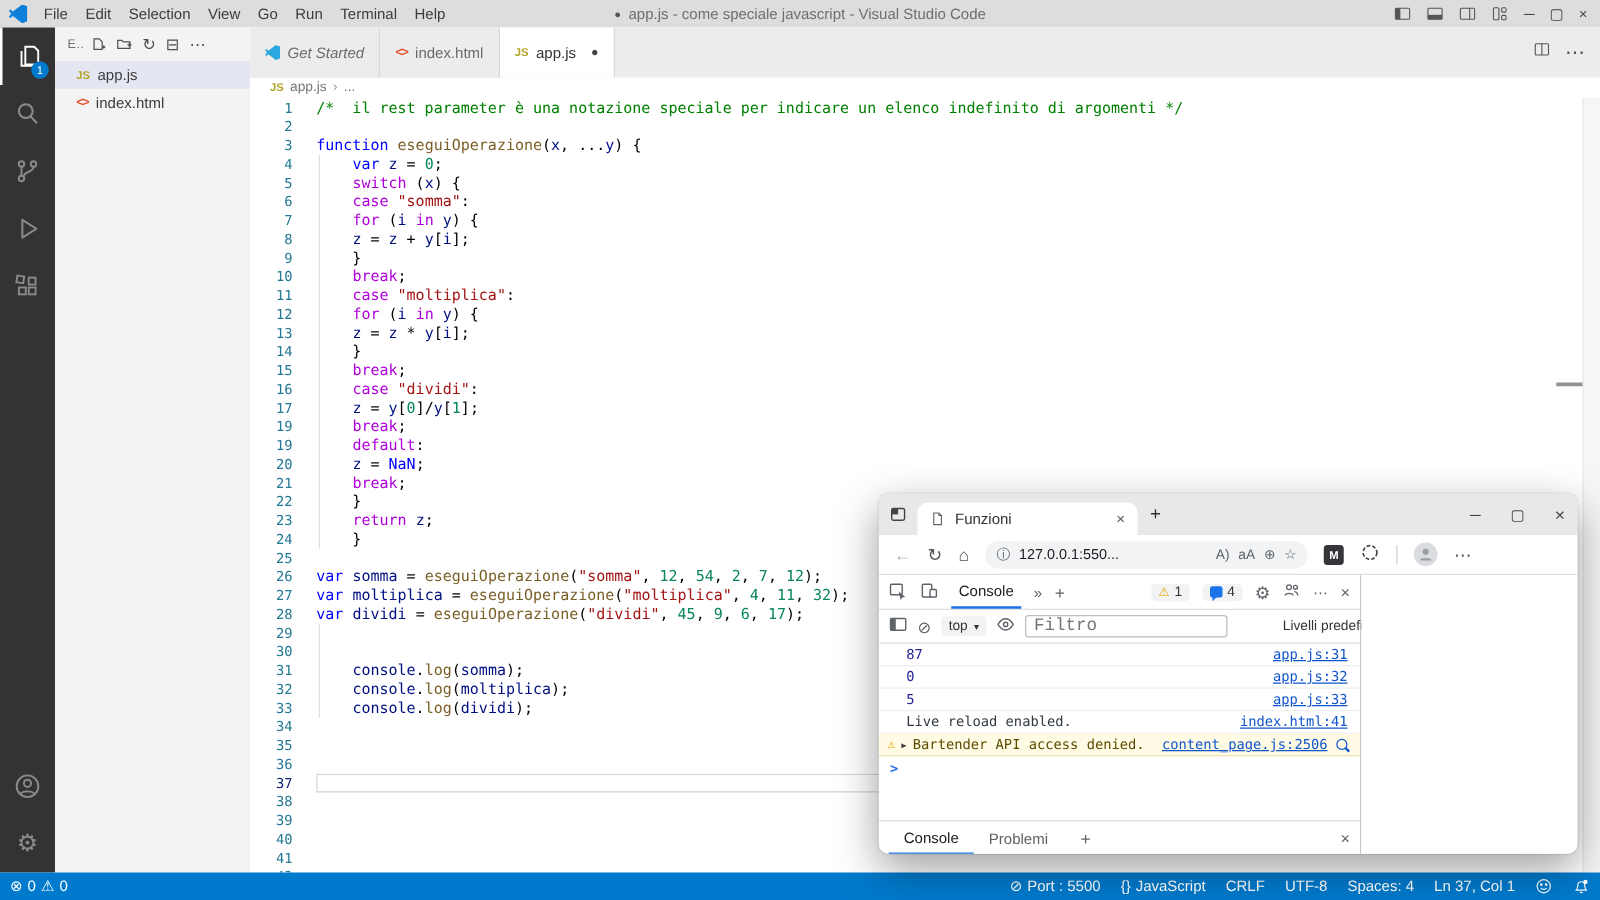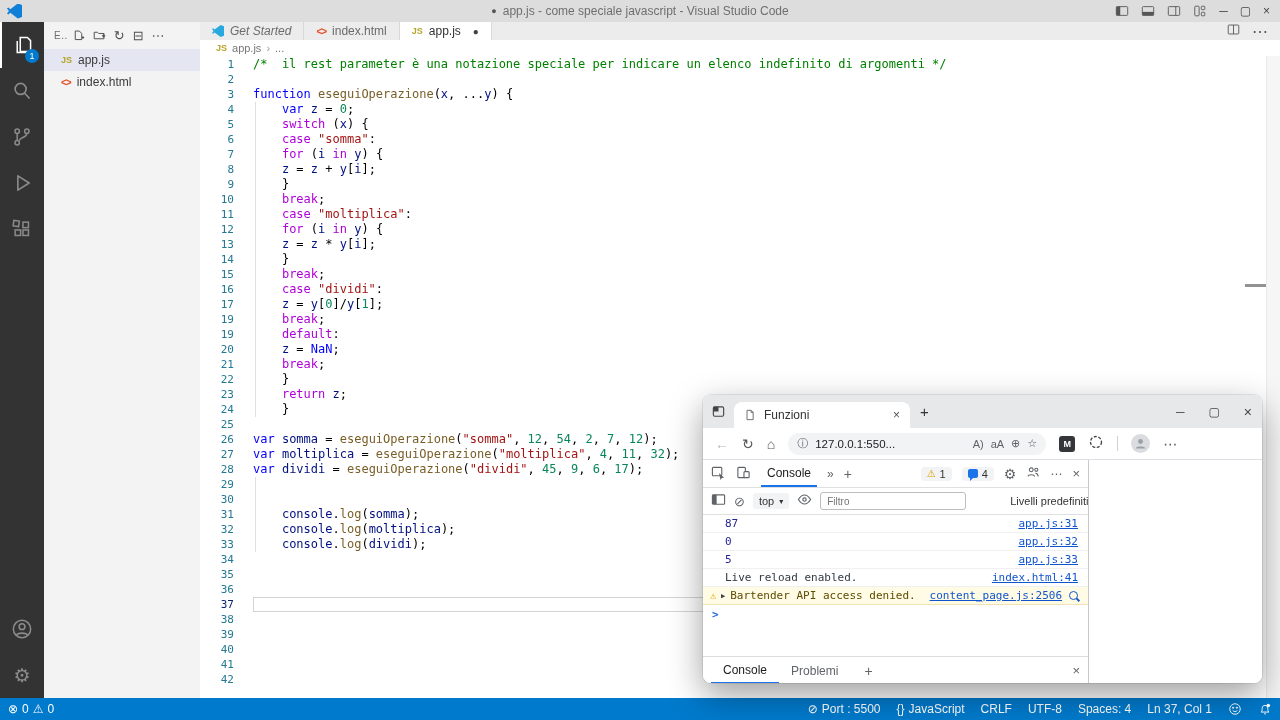--- a/index.html
+++ b/index.html
@@ -28,21 +28,21 @@
   .sb-header .lbl{font-size:10px;letter-spacing:.5px;margin-right:4px;}
   .sb-actions{display:flex;align-items:center;gap:8px;color:#505050;}
   .sb-actions svg{display:block;}
   .glyph-sm{font-size:13px;line-height:1;}
   .file-row{height:22px;display:flex;align-items:center;padding-left:17px;gap:6px;cursor:default;}
   .file-row.selected{background:#e4e6f1;}
   .js-badge{color:#b5a42a;font-weight:bold;font-size:9px;font-family:"Liberation Sans",sans-serif;}
   .html-badge{color:#e44d26;font-weight:bold;font-size:10px;letter-spacing:-1px;}
   
   .editor{flex:1;display:flex;flex-direction:column;background:#fff;min-width:0;}
-  .tabsbar{height:18px;background:#ececec;display:flex;align-items:stretch;}
+  .tabsbar{height:40px;background:#ececec;display:flex;align-items:stretch;}
   .tab{display:flex;align-items:center;padding:0 12px;gap:6px;font-size:12px;color:#6b6b6b;border-right:1px solid #d9d9d9;background:#ececec;cursor:default;}
   .tab.active{background:#ffffff;color:#333;}
   .tab.preview .tab-label{font-style:italic;}
   .tab .dirty{font-size:10px;color:#424242;margin-left:6px;}
   .tab-vsc{width:12px;height:12px;background:#2aa8e0;clip-path:polygon(72% 0,100% 10%,100% 90%,72% 100%,22% 62%,9% 73%,0 67%,13% 50%,0 33%,9% 27%,22% 38%);}
   .tabs-right{margin-left:auto;display:flex;align-items:center;gap:12px;padding:0 12px;color:#555;}
   .breadcrumb{height:16px;display:flex;align-items:center;font-size:11px;color:#767676;padding-left:16px;gap:5px;}
   .code{flex:1;position:relative;font-family:"DejaVu Sans Mono",monospace;font-size:12px;line-height:15px;overflow:hidden;padding-top:1px;}
   .cl{display:flex;height:15px;white-space:pre;}
   .ln{width:34px;text-align:right;color:#237893;flex:none;font-size:11px;line-height:15px;}
@@ -79,21 +79,21 @@
   .bcontent{display:flex;height:224px;}
   .devtools{width:386px;border-right:1px solid #c9c9c9;display:flex;flex-direction:column;box-sizing:border-box;background:#fff;}
   .dt-tabs{height:27px;display:flex;align-items:center;border-bottom:1px solid #e0e0e0;padding:0 8px;gap:10px;color:#5f6368;flex:none;}
   .dt-tab{height:100%;display:flex;align-items:center;padding:0 6px;color:#202124;border-bottom:2px solid #1a73e8;box-sizing:border-box;font-size:12px;}
   .pill{display:flex;align-items:center;gap:4px;background:#f1f3f4;border-radius:4px;padding:1px 6px;font-size:11px;color:#333;}
   .pill .warn{color:#e8a200;font-size:10px;}
   .bubble{width:10px;height:9px;background:#1a73e8;border-radius:2px;position:relative;}
   .bubble::after{content:"";position:absolute;left:2px;bottom:-3px;border:3px solid transparent;border-top-color:#1a73e8;border-left-color:#1a73e8;}
   .dt-bar2{height:26px;display:flex;align-items:center;gap:8px;padding:0 8px;border-bottom:1px solid #e0e0e0;color:#5f6368;flex:none;}
   .ctx-pill{display:flex;align-items:center;gap:5px;background:#f1f3f4;padding:2px 6px;border-radius:3px;font-size:11px;color:#333;}
-  .filter-input{width:148px;height:16px;border:1px solid #bdbdbd;border-radius:3px;font-size:10px;padding:0 6px;color:#333;font-family:Liberation Sans, sans-serif;}
+  .filter-input{width:148px;height:16px;border:1px solid #bdbdbd;border-radius:3px;font-size:14px;padding:0 6px;color:#333;font-family:Liberation Mono, monospace;}
   .filter-input::placeholder{color:#757575;}
   .levels{display:flex;gap:5px;align-items:center;font-size:11px;color:#333;white-space:nowrap;margin-left:36px;}
   .dt-messages{flex:1;font-family:"DejaVu Sans Mono",monospace;font-size:11px;overflow:hidden;}
   .crow{min-height:18px;display:flex;align-items:center;padding:0 10px 0 22px;border-bottom:1px solid #f0f0f0;box-sizing:border-box;}
   .crow .val{color:#242496;}
   .crow.info .val{color:#303942;}
   .crow .src{margin-left:auto;color:#1155cc;text-decoration:underline;white-space:nowrap;}
   .crow.warning{background:#fffbe5;border-bottom:1px solid #efe3b5;padding-left:7px;}
   .crow.warning .val{color:#5c4b00;}
   .crow.warning .warn-ico{color:#e8a200;font-size:10px;margin-right:5px;}
@@ -109,20 +109,21 @@
   .page-area{flex:1;background:#ffffff;}
   svg{flex:none;}
 </style>
 </head>
 <body>
 
 <div class="win">
 
   <div class="titlebar">
     <span class="vsc-logo"></span>
+    <span id="menubar"><span class="menu-item">File</span><span class="menu-item">Edit</span><span class="menu-item">Selection</span><span class="menu-item">View</span><span class="menu-item">Go</span><span class="menu-item">Run</span><span class="menu-item">Terminal</span><span class="menu-item">Help</span></span>
     <span class="tb-title">
       <span class="dot">●</span>
       <span>app.js - come speciale javascript - Visual Studio Code</span>
     </span>
     <span class="tb-right">
       <span>
           <svg width="14" height="14" viewBox="0 0 16 16" fill="none" stroke="#555">
             <rect x="1.5" y="3" width="13" height="10" rx="1"></rect>
             <rect x="1.5" y="3" width="4.5" height="10" fill="#555" stroke="none"></rect>
           </svg>

